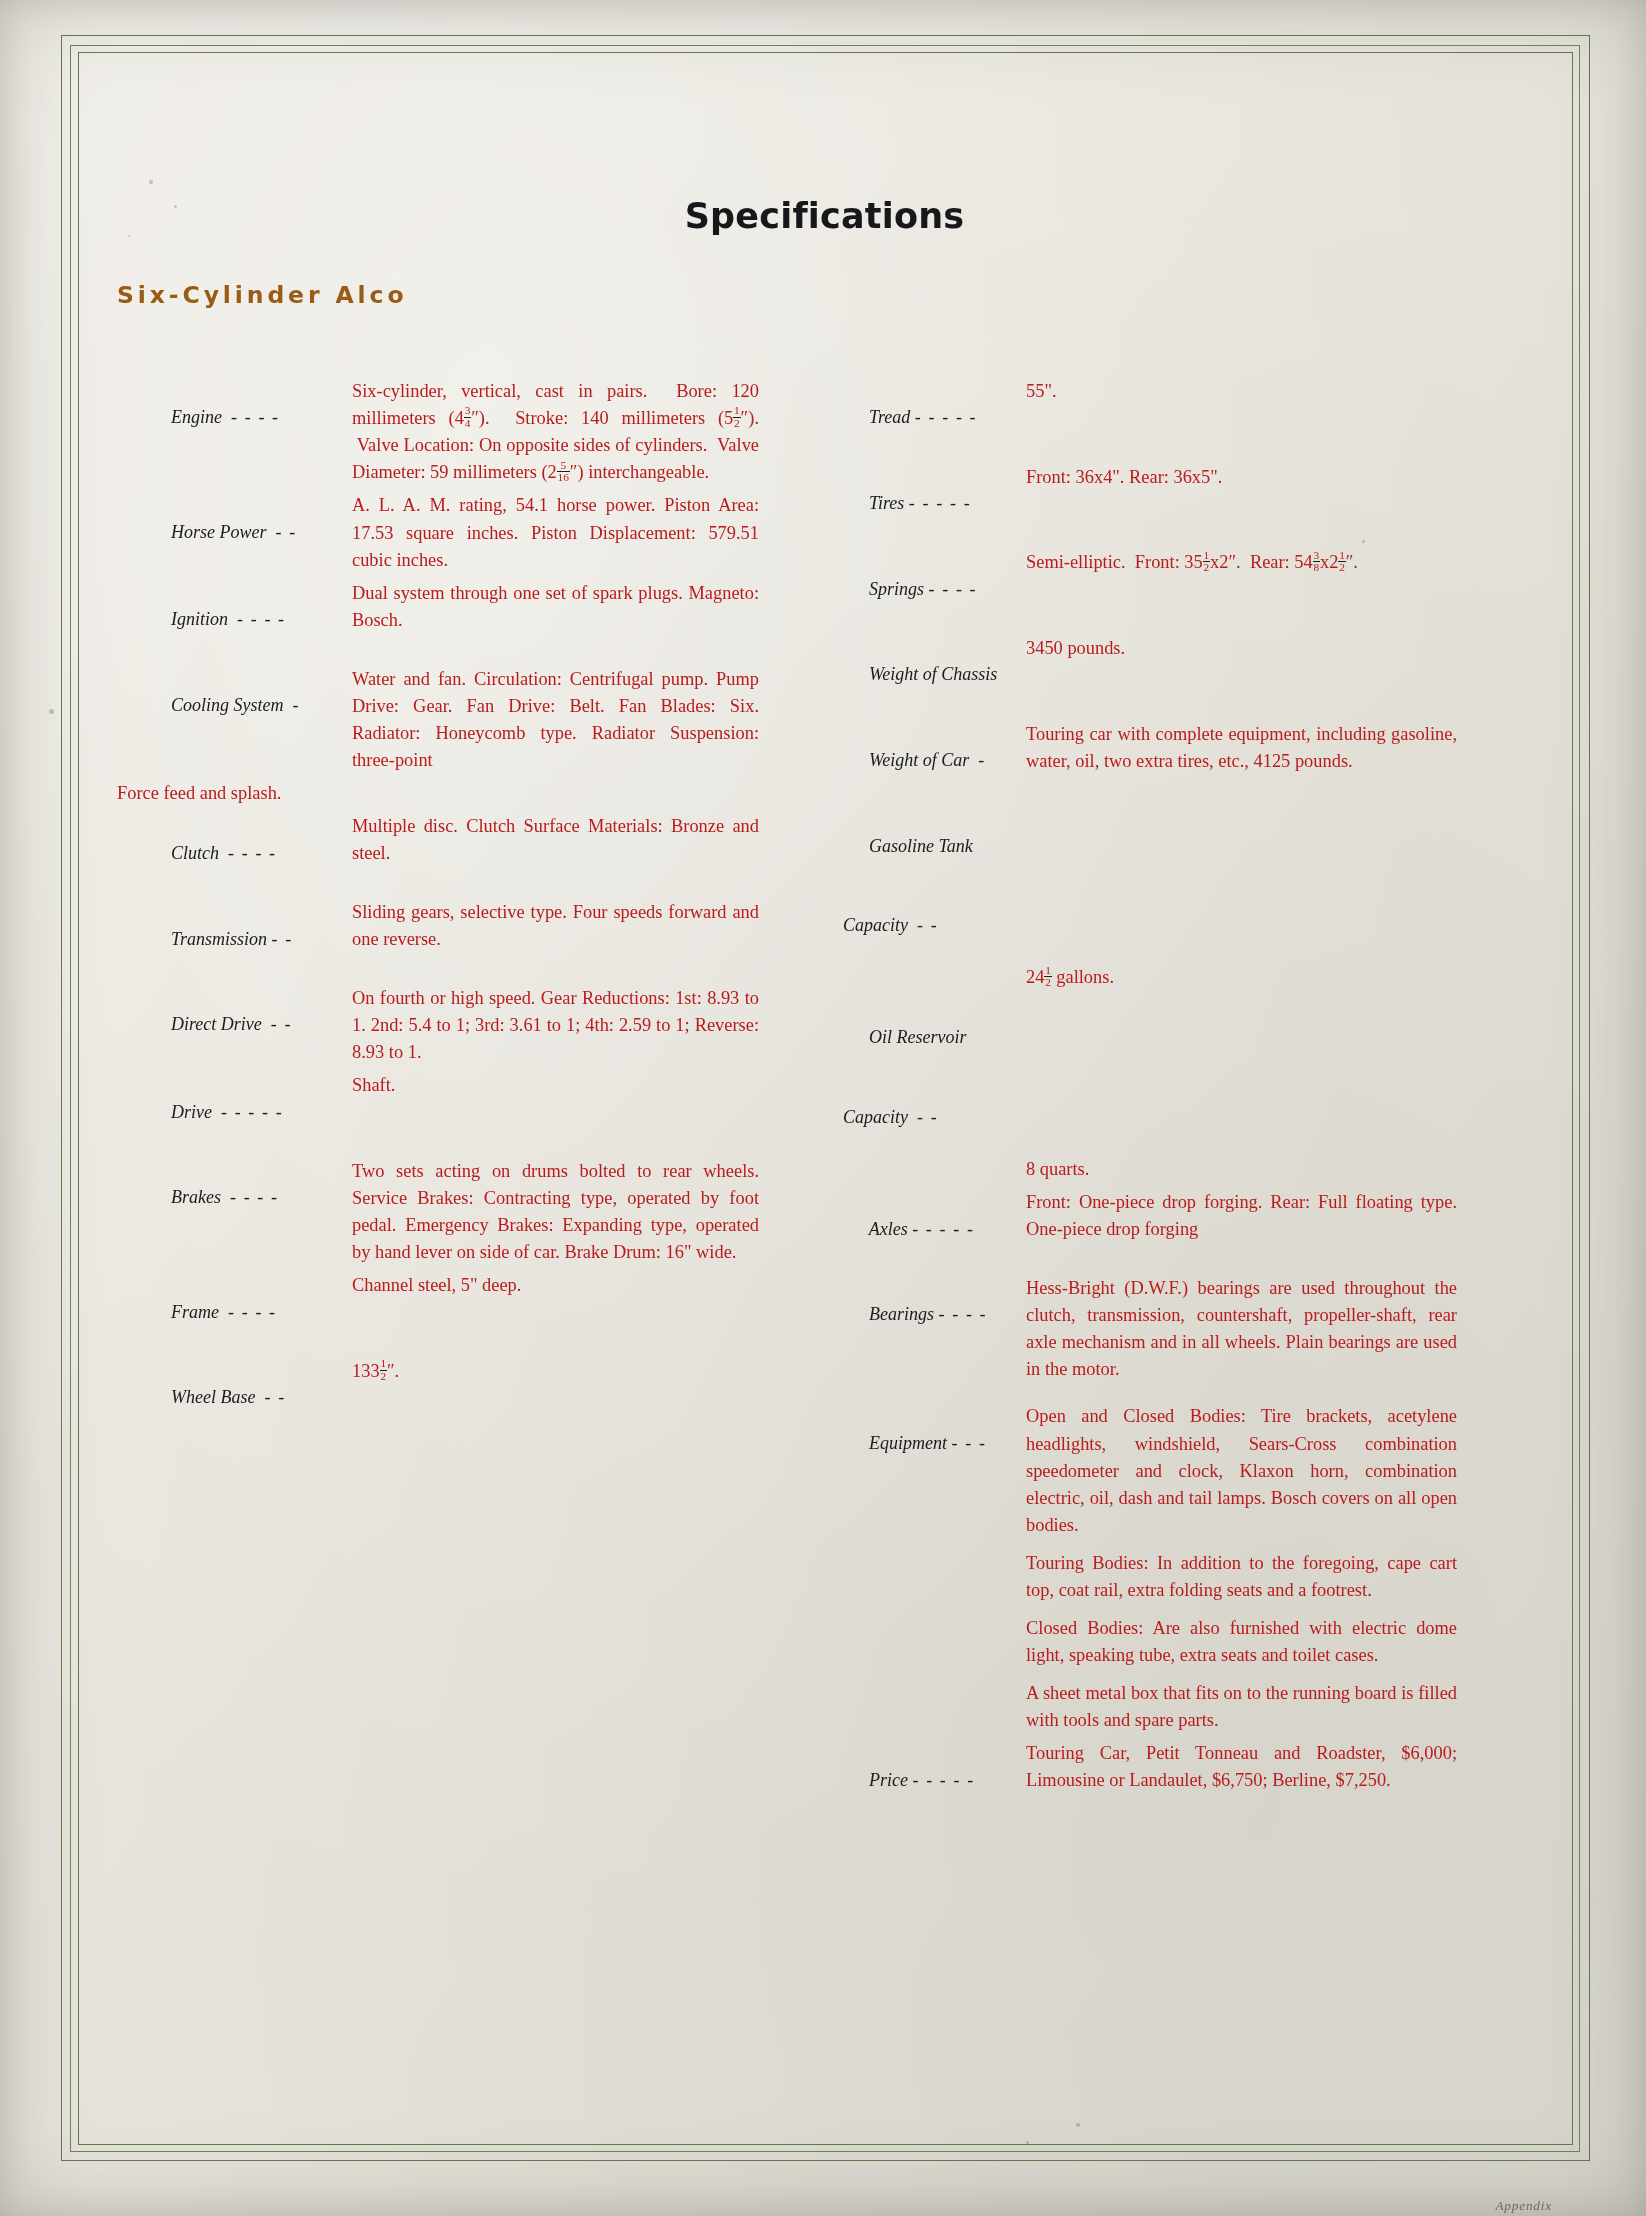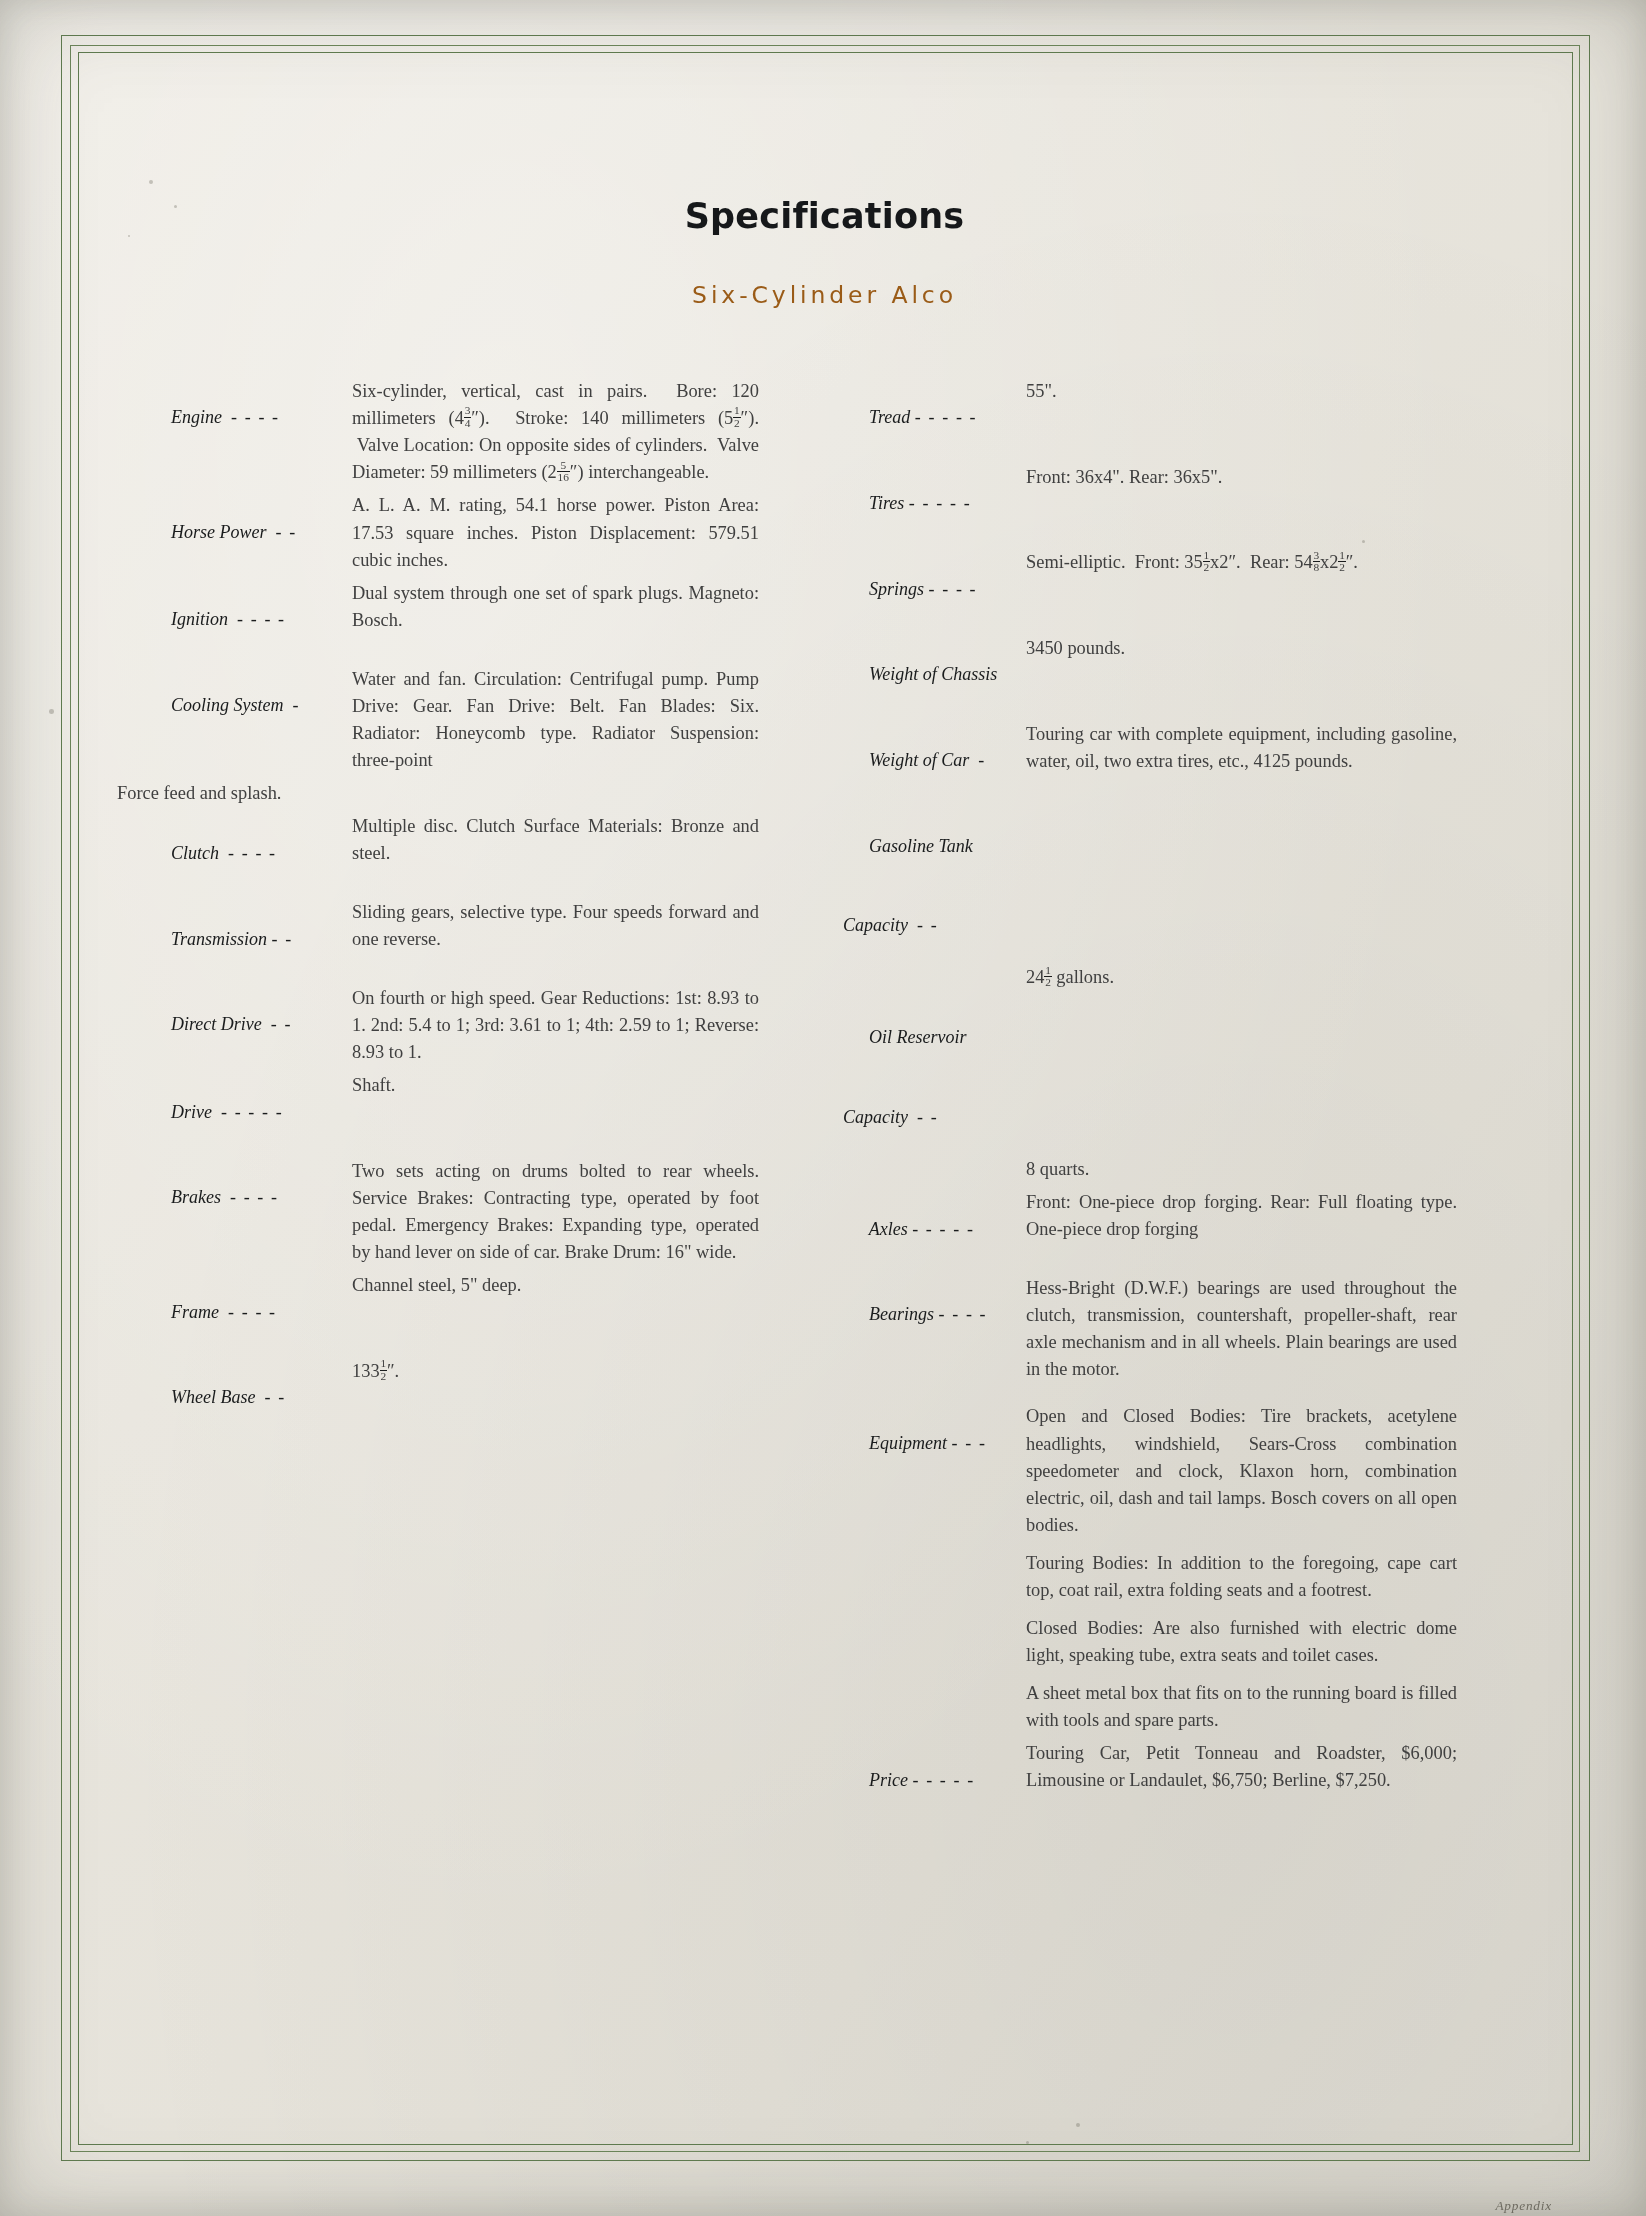--- a/index.html
+++ b/index.html
@@ -62,23 +62,22 @@
   h1.title {
     text-align: center;
     font-family: "DejaVu Sans", sans-serif;
     font-weight: bold;
     font-size: 35px;
     color: #16181a;
     margin: 86px 0 0 0;
     letter-spacing: 0.2px;
   }
   h2.subtitle {
-    text-align: center;
     font-family: "DejaVu Sans", sans-serif;
-    font-weight: normal;
+    font-weight: bold;
     font-size: 23.5px;
     color: #9a5b17;
     letter-spacing: 3.9px;
     margin: 45px 0 0 0;
   }
 
   .columns {
     display: flex;
     margin-top: 69px;
     gap: 56px;
@@ -107,21 +106,21 @@
     white-space: pre;
     position: relative;
   }
   .spec-label .lbl { font-style: italic; }
   .spec-label .dots { font-style: normal; letter-spacing: 1.6px; }
   .spec-value {
     flex: 1 1 auto;
     text-align: justify;
     text-justify: inter-word;
     font-family: "Liberation Serif", serif;
-    color: #404040;
+    color: #b91c1c;
     hyphens: manual;
   }
   .spec-value .para { margin: 0 0 0 0; }
   .spec-value .para + .para { margin-top: 11px; }
   .col-right .spec-label { width: 211px; }
 
   .lbl-two-line {
     line-height: 1.47;
   }
   .indent-sub { display: block; padding-left: 28px; }

